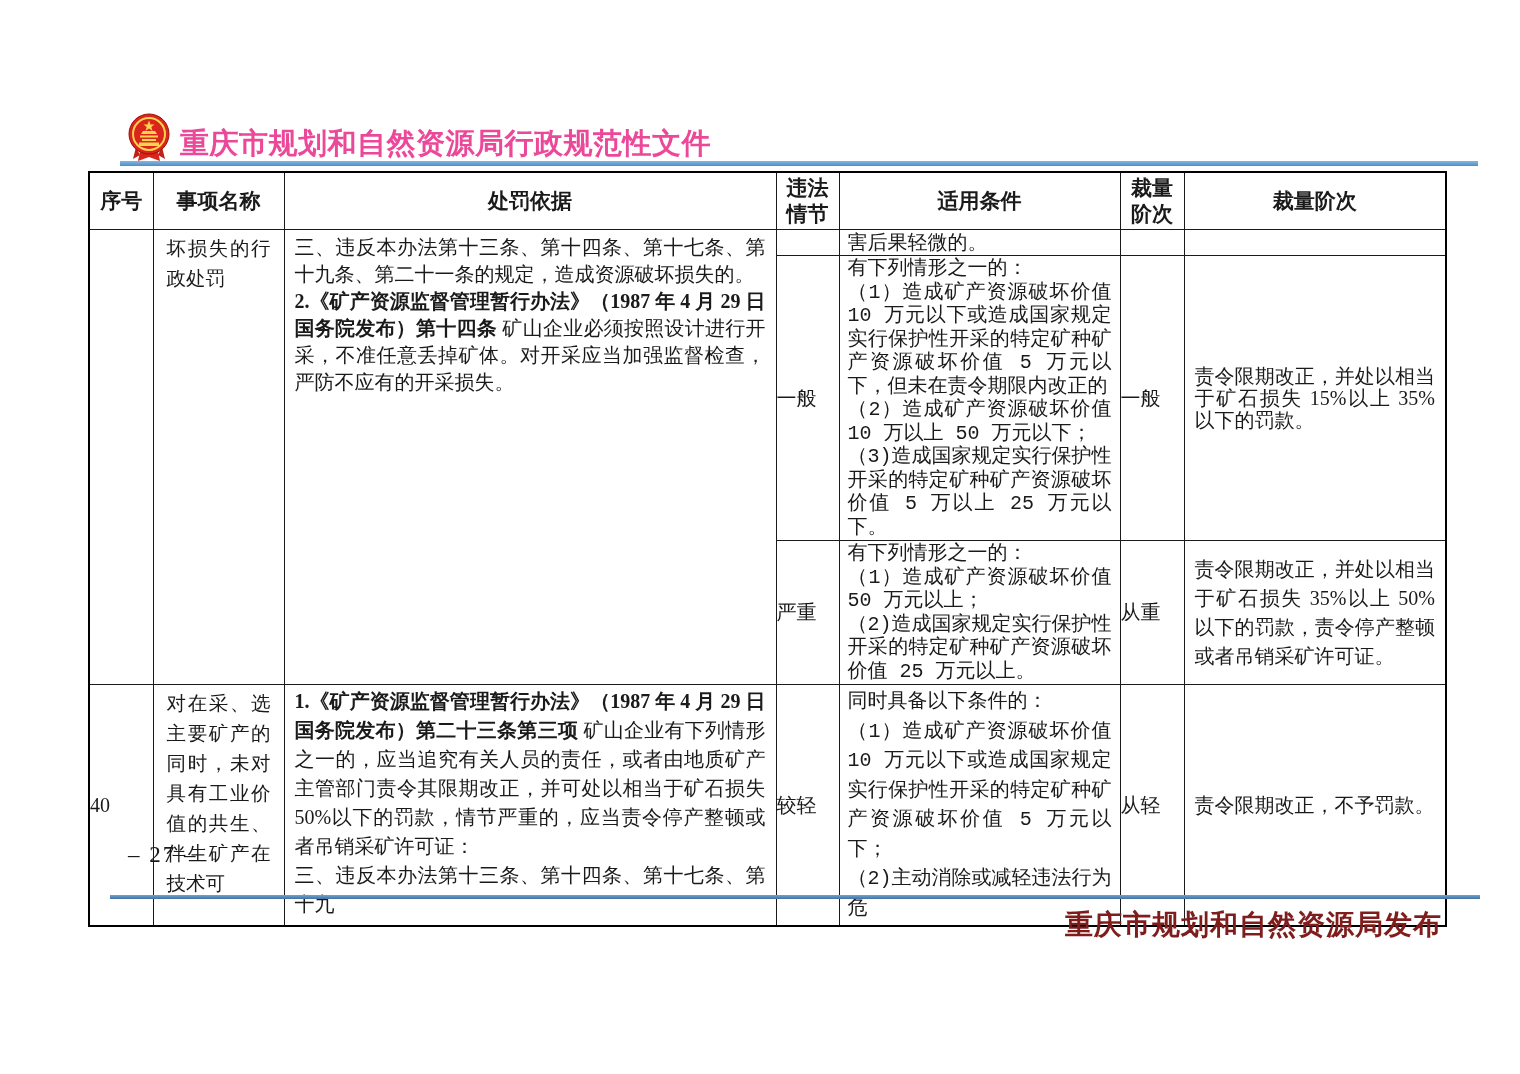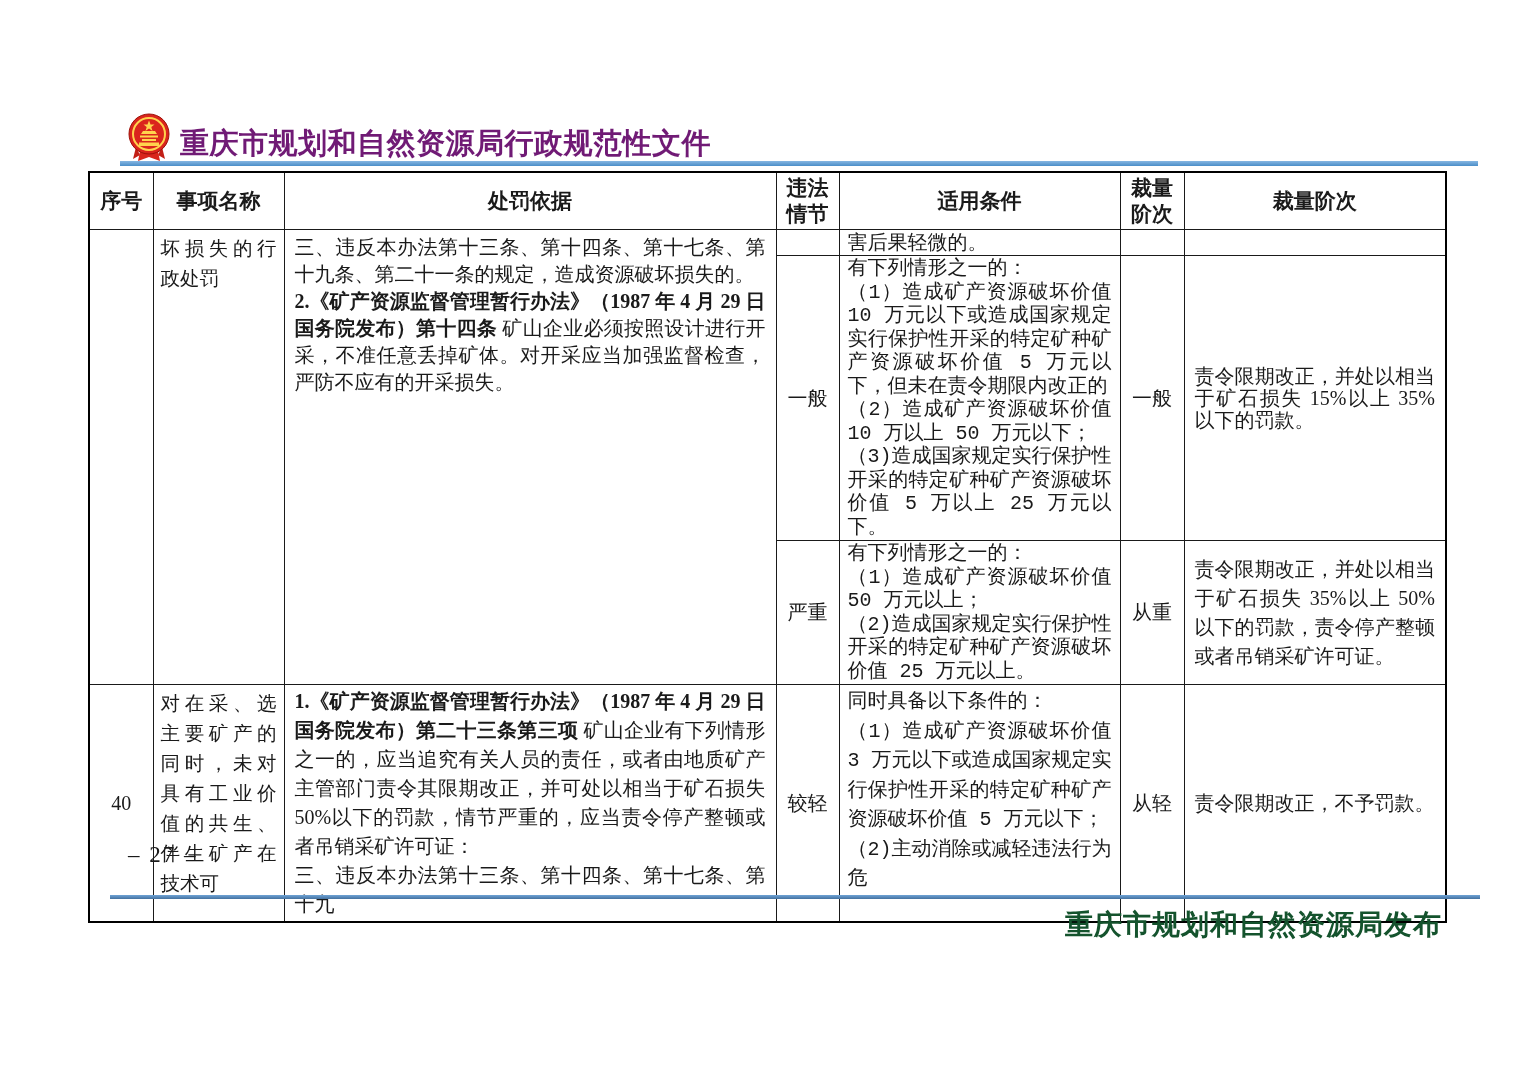--- a/index.html
+++ b/index.html
@@ -28,27 +28,27 @@
     font-family:"Liberation Sans","DejaVu Sans",sans-serif; font-weight:600;
     font-size:21px; line-height:26px; text-align:center; vertical-align:middle; padding:2px;
   }
   tr.r-head { height:57px; }
   tr.r-a { height:26px; }
   tr.r-b { height:260px; }
   tr.r-c { height:137px; }
   tr.r-d { height:177px; }
 
   td { font-size:20px; }
-  .c   { text-align:center; vertical-align:middle; }
+  .c   { text-align:left; vertical-align:middle; }
   .top { vertical-align:top; }
   .just{ text-align:justify; text-justify:inter-character; }
   .basis { padding:4px 10px 4px 10px; line-height:27px; }
   .basis p { margin:0; }
   .basis-wide { line-height:29px; padding:2px 10px; }
-  .name { font-size:19.5px; line-height:30px; padding:4px 7px; }
+  .name { font-size:19.5px; line-height:30px; padding:4px 13px; }
   .carry { line-height:25px; padding:0 8px; vertical-align:top; overflow:hidden; }
   .cond { white-space:pre-line; line-height:23.5px; padding:1px 8px; vertical-align:top;font-family:Liberation Mono, monospace; }
   .cond-wide { line-height:29.5px; padding:2px 8px; }
   .std { line-height:22px; padding:4px 10px; vertical-align:middle; }
   .std-c { line-height:29px; }
   b { font-weight:bold; }
 
   
   .page-num { position:absolute; left:128px; top:842px; font-size:23px; letter-spacing:2px; }
   .footer-rule { position:absolute; left:110px; top:895px; width:1370px; height:4px;
@@ -68,21 +68,21 @@
       <path d="M36 34 L39 46 L32 42 Z" fill="#c21f16"></path>
       <path d="M14 38 L12 48 L23 44 L34 48 L32 38 Z" fill="#d8261c"></path>
       <circle cx="23" cy="21" r="20" fill="#da251d" stroke="#9e1109" stroke-width="1"></circle>
       <circle cx="23" cy="21" r="16" fill="none" stroke="#ffd34d" stroke-width="2"></circle>
       <polygon points="23,7.5 24.5,11.5 28.5,11.5 25.3,14 26.5,18 23,15.6 19.5,18 20.7,14 17.5,11.5 21.5,11.5" fill="#ffd34d"></polygon>
       <path d="M15 21 L31 21 L29 18 L17 18 Z" fill="#ffd34d"></path>
       <rect x="14" y="22.5" width="18" height="2" fill="#ffd34d"></rect>
       <rect x="16" y="26" width="14" height="2" fill="#ffd34d"></rect>
       <rect x="13" y="29.5" width="20" height="3.5" fill="#ffd34d"></rect>
     </svg>
-    <div class="banner-title" style="color:#701a75;margin-top:12px;">重庆市规划和自然资源局行政规范性文件</div>
+    <div class="banner-title" style="color:#ec4899;margin-top:12px;">重庆市规划和自然资源局行政规范性文件</div>
   </div>
   <div class="header-rule"></div>
 
   <div class="tbl-wrap">
     <table>
       <colgroup>
         <col style="width:64px">
           <col style="width:131px">
           <col style="width:492px">
         <col style="width:63px">
@@ -135,26 +135,26 @@
 
       <tr class="r-d">
         <td class="c">40</td>
         <td class="top just name">对在采、选主要矿产的同时，未对具有工业价值的共生、伴生矿产在技术可</td>
         <td class="top just basis basis-wide">
           <p><b>1.《矿产资源监督管理暂行办法》（1987 年 4 月 29 日国务院发布）第二十三条第三项</b><span> 矿山企业有下列情形之一的，应当追究有关人员的责任，或者由地质矿产主管部门责令其限期改正，并可处以相当于矿石损失 50%以下的罚款，情节严重的，应当责令停产整顿或者吊销采矿许可证：</span></p>
           <p><span>三、违反本办法第十三条、第十四条、第十七条、第十九</span></p>
         </td>
         <td class="c">较轻</td>
         <td class="just cond cond-wide">同时具备以下条件的：
-（1）造成矿产资源破坏价值 3 万元以下或造成国家规定实行保护性开采的特定矿种矿产资源破坏价值 5 万元以下；
+（1）造成矿产资源破坏价值 10 万元以下或造成国家规定实行保护性开采的特定矿种矿产资源破坏价值 5 万元以下；
 （2)主动消除或减轻违法行为危</td>
         <td class="c">从轻</td>
         <td class="just std">责令限期改正，不予罚款。</td>
       </tr>
     </tbody>
       </table>
   </div>
 
   <div class="page-num">– 27 –</div>
   <div class="footer-rule"></div>
-  <div class="publisher" style="color:#14532d;">重庆市规划和自然资源局发布</div>
+  <div class="publisher" style="color:#7f1d1d;">重庆市规划和自然资源局发布</div>
 
 </div>
 
 </body></html>

